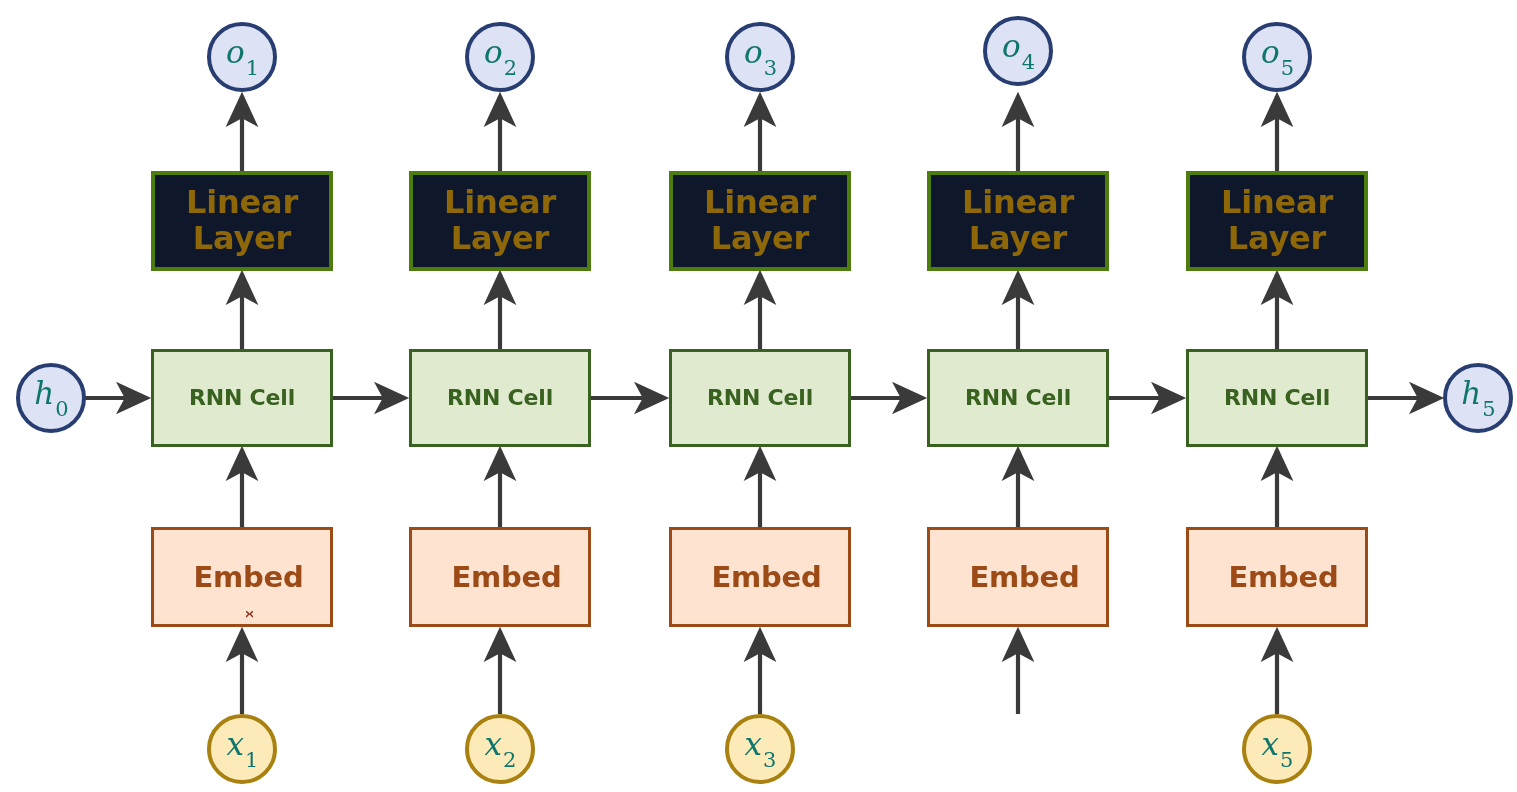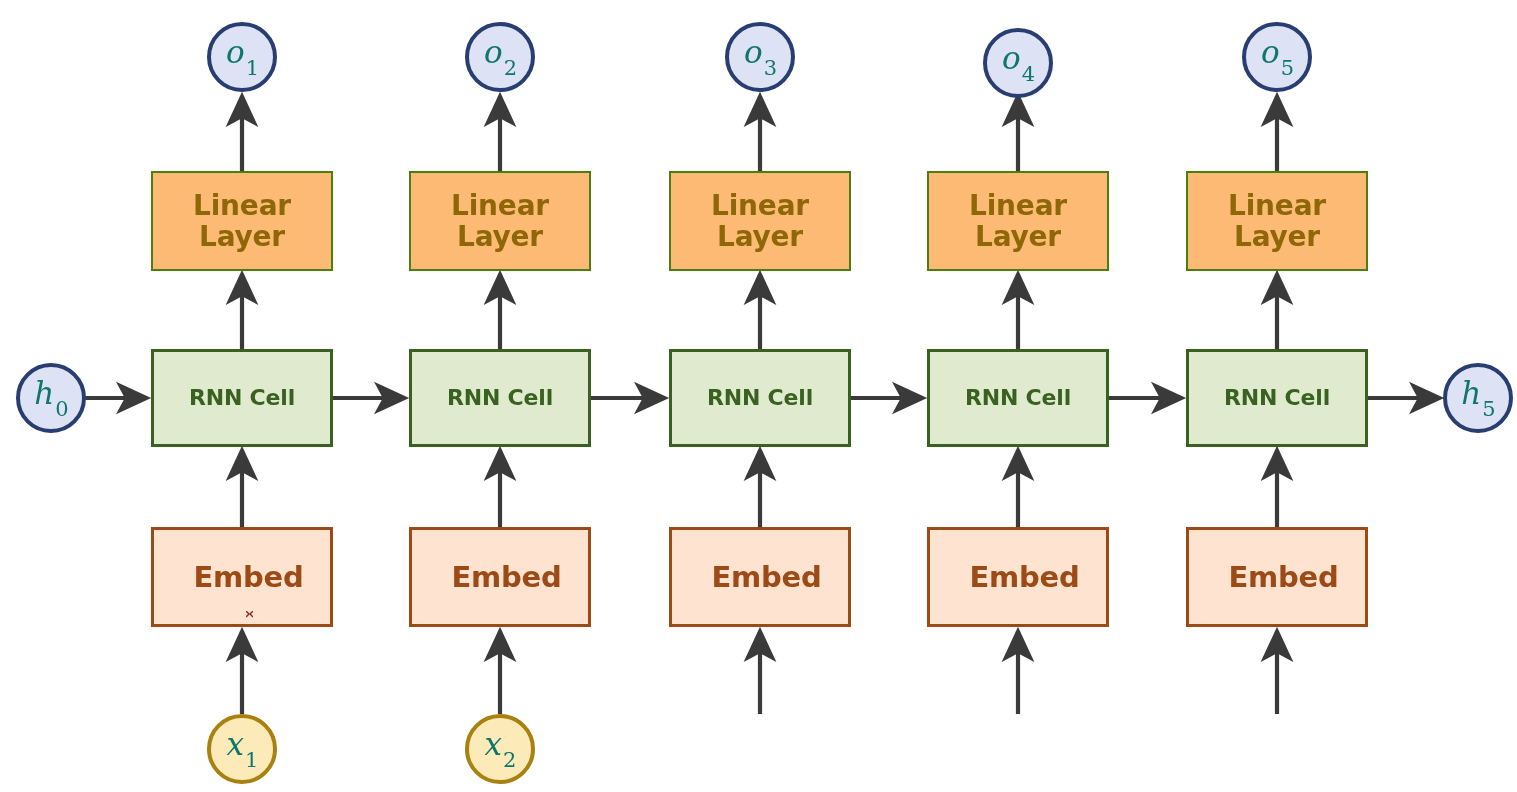--- a/index.html
+++ b/index.html
@@ -29,24 +29,24 @@
     display: flex;
     align-items: center;
     justify-content: center;
     text-align: center;
     font-weight: bold;
     line-height: 1.12;
     white-space: pre-line;
     z-index: 5;
   }
   .box-linear {
-    background: #fdba74;
-    border: 2px solid #4d7c0f;
+    background: #0f172a;
+    border: 4px solid #4d7c0f;
     color: #8d6708;
-    font-size: 28px;
+    font-size: 32px;
     letter-spacing: -0.2px;
   }
   .box-rnn {
     background: #dfeacf;
     border: 3px solid #39611f;
     color: #39611f;
     font-size: 22px;
     letter-spacing: -0.2px;
   }
   .box-embed {
@@ -150,21 +150,21 @@
 
   <div class="node-circle circle-state" style="left:207px; top:22px; width:70px; height:70px;">
     <span class="math-label"><span>o</span><span class="sub">1</span></span>
   </div>
   <div class="node-circle circle-state" style="left:465px; top:22px; width:70px; height:70px;text-align:right;">
     <span class="math-label"><span>o</span><span class="sub">2</span></span>
   </div>
   <div class="node-circle circle-state" style="left:725px; top:22px; width:70px; height:70px;">
     <span class="math-label"><span>o</span><span class="sub">3</span></span>
   </div>
-  <div class="node-circle circle-state" style="left:983px; top:28px; width:70px; height:70px;justify-content:center;">
+  <div class="node-circle circle-state" style="left:983px; top:16px; width:70px; height:70px;justify-content:center;">
     <span class="math-label"><span>o</span><span class="sub">4</span></span>
   </div>
   <div class="node-circle circle-state" style="left:1242px; top:22px; width:70px; height:70px;">
     <span class="math-label"><span>o</span><span class="sub">5</span></span>
   </div>
 
   <div class="node-box box-linear" style="left:151px; top:171px; width:182px; height:100px;">Linear
 Layer</div>
   <div class="node-box box-linear" style="left:409px; top:171px; width:182px; height:100px;">Linear
 Layer</div>
@@ -192,20 +192,26 @@
       <path d="M0,0 L3,3 L0,6 M7,0 L4,3 L7,6" stroke="#8d2b14" stroke-width="1.4" fill="none"></path>
     </svg>
   </div>
 
   <div class="node-circle circle-input" style="left:207px; top:714px; width:70px; height:70px;">
     <span class="math-label"><span>x</span><span class="sub">1</span></span>
   </div>
   <div class="node-circle circle-input" style="left:465px; top:714px; width:70px; height:70px;">
     <span class="math-label"><span>x</span><span class="sub">2</span></span>
   </div>
+  <div class="node-circle circle-input" style="left:725px; top:714px; width:70px; height:70px;">
+    <span class="math-label"><span>x</span><span class="sub">3</span></span>
+  </div>
+  <div class="node-circle circle-input" style="left:1242px; top:714px; width:70px; height:70px;">
+    <span class="math-label"><span>x</span><span class="sub">5</span></span>
+  </div>
 
   <div class="node-circle circle-state" style="left:16px; top:363px; width:70px; height:70px;">
     <span class="math-label"><span>h</span><span class="sub">0</span></span>
   </div>
   <div class="node-circle circle-state" style="left:1443px; top:363px; width:70px; height:70px;">
     <span class="math-label"><span>h</span><span class="sub">5</span></span>
   </div>
 
 </div>
 

